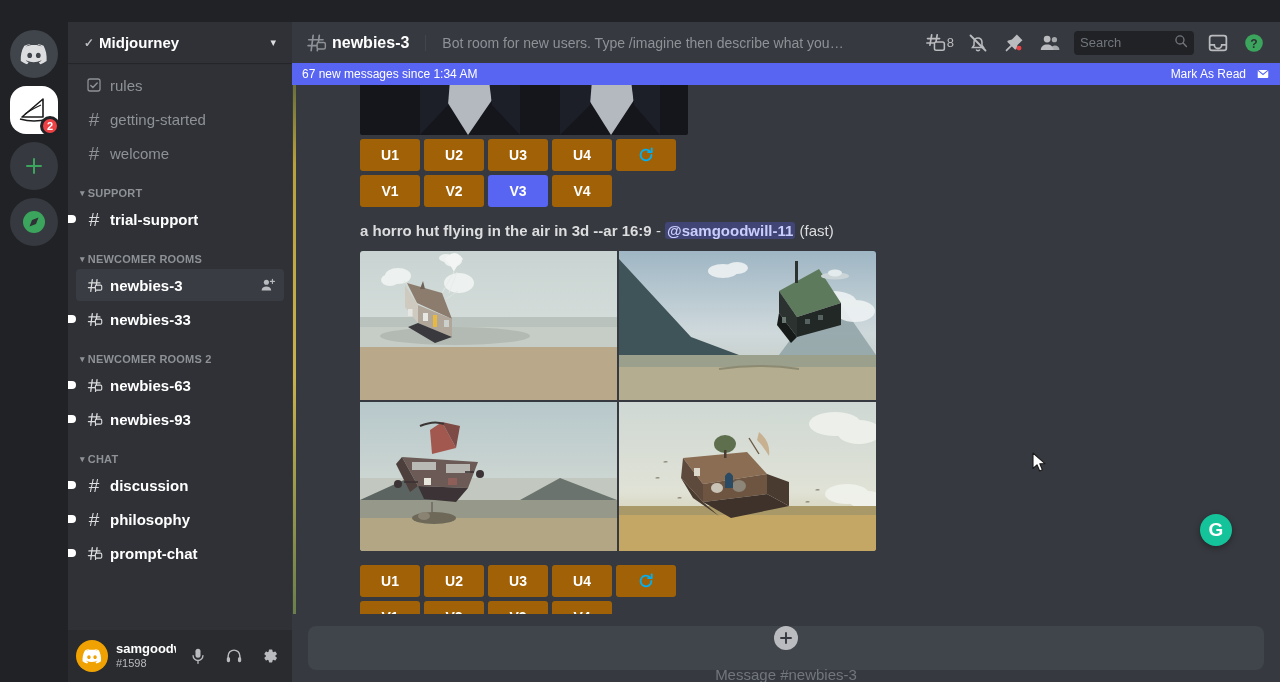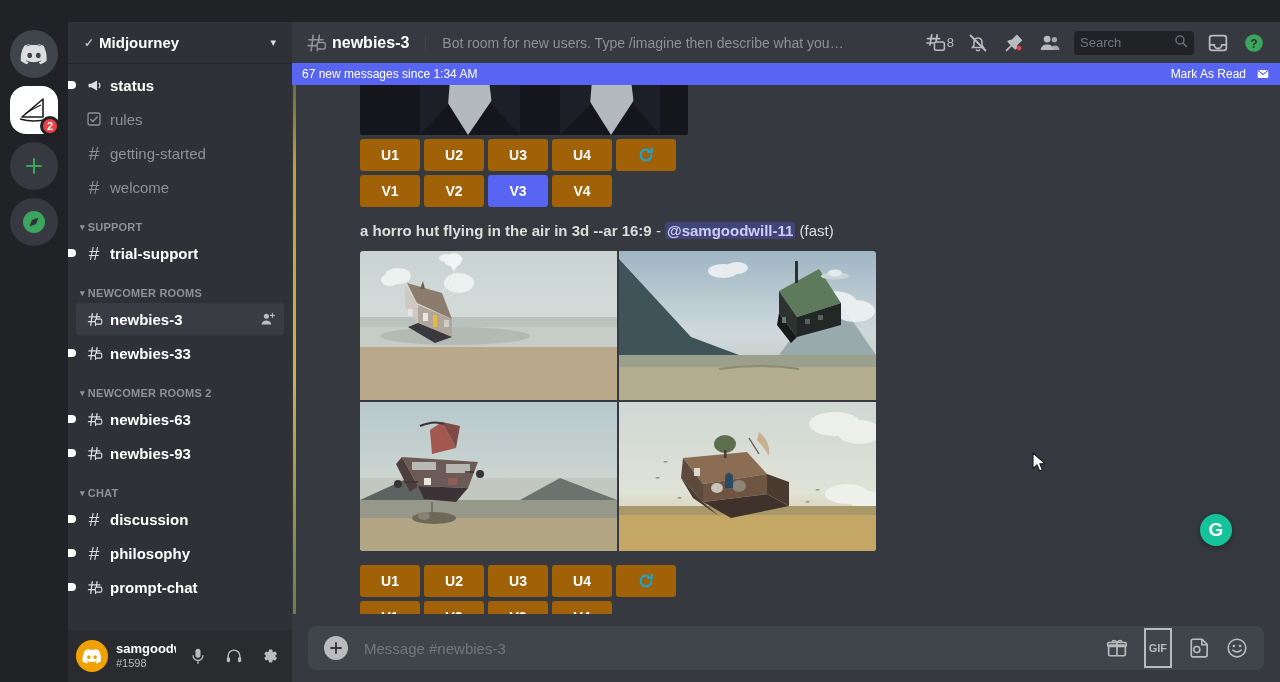--- a/index.html
+++ b/index.html
@@ -194,21 +194,21 @@
     margin: 10px 0 0 68px; width: 516px; height: 300px;
     display: grid; grid-template-columns: 1fr 1fr; grid-template-rows: 1fr 1fr;
     gap: 2px; border-radius: 3px; overflow: hidden;
   }
   .tile { position: relative; overflow: hidden; }
 
   
   .composer { flex: 0 0 68px; padding: 0 16px; display: flex; align-items: center; }
   .inputbox {
     width: 100%; height: 44px; background: #40444b; border-radius: 8px;
-    display: flex; align-items: center; padding: 0 16px 0 16px; gap: 16px;
+    display: flex; align-items: center; padding: 0 16px 0 16px; gap: 16px; flex-direction: column;
   }
   .plusbtn {
     width: 24px; height: 24px; border-radius: 50%; background: #b9bbbe;
     color: #36393f; display: flex; align-items: center; justify-content: center;
     font-size: 18px; font-weight: 300; flex: 0 0 24px; cursor: pointer; line-height: 0;
   }
   .inputph { flex: 1 1 auto; color: #72767d; font-size: 15px; }
   .comp-icons { display: flex; align-items: center; gap: 16px; }
   .comp-ic { color: #b9bbbe; cursor: pointer; display:flex; align-items:center; }
   .gifpill {
@@ -284,30 +284,20 @@
     </div>
 
     <div class="chan-scroll">
       <div class="chan-list" style="margin-top:-28px">
 
         <div class="chan unread" style="opacity:.55">
           
           
         </div>
 
-        <div class="chan unread">
-          <span class="dot"></span>
-          <span class="ic">
-            <svg width="17" height="17" viewBox="0 0 20 20">
-                <path fill="currentColor" d="M3 8h3l7-4v12l-7-4H3z"></path>
-                <path d="M15 7a4 4 0 0 1 0 6" stroke="currentColor" fill="none" stroke-width="1.5"></path>
-              </svg>
-          </span>
-          <span class="nm">status</span>
-        </div>
 
         <div class="chan">
           <span class="ic">
             <svg width="16" height="16" viewBox="0 0 20 20">
                 <rect x="2.5" y="2.5" width="15" height="15" rx="2.5" fill="none" stroke="currentColor" stroke-width="1.6"></rect>
                 <path d="M6 10.5l2.6 2.6L14 7.6" stroke="currentColor" fill="none" stroke-width="1.8" stroke-linecap="round"></path>
               </svg>
           </span>
           <span class="nm">rules</span>
         </div>

